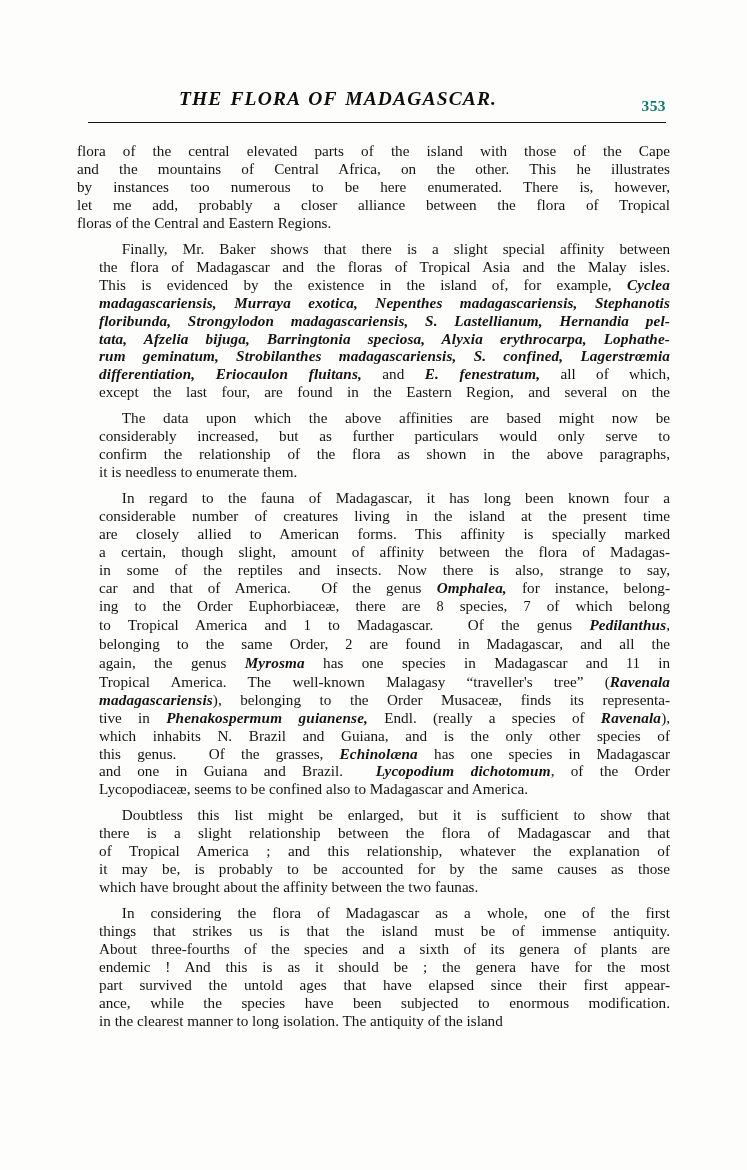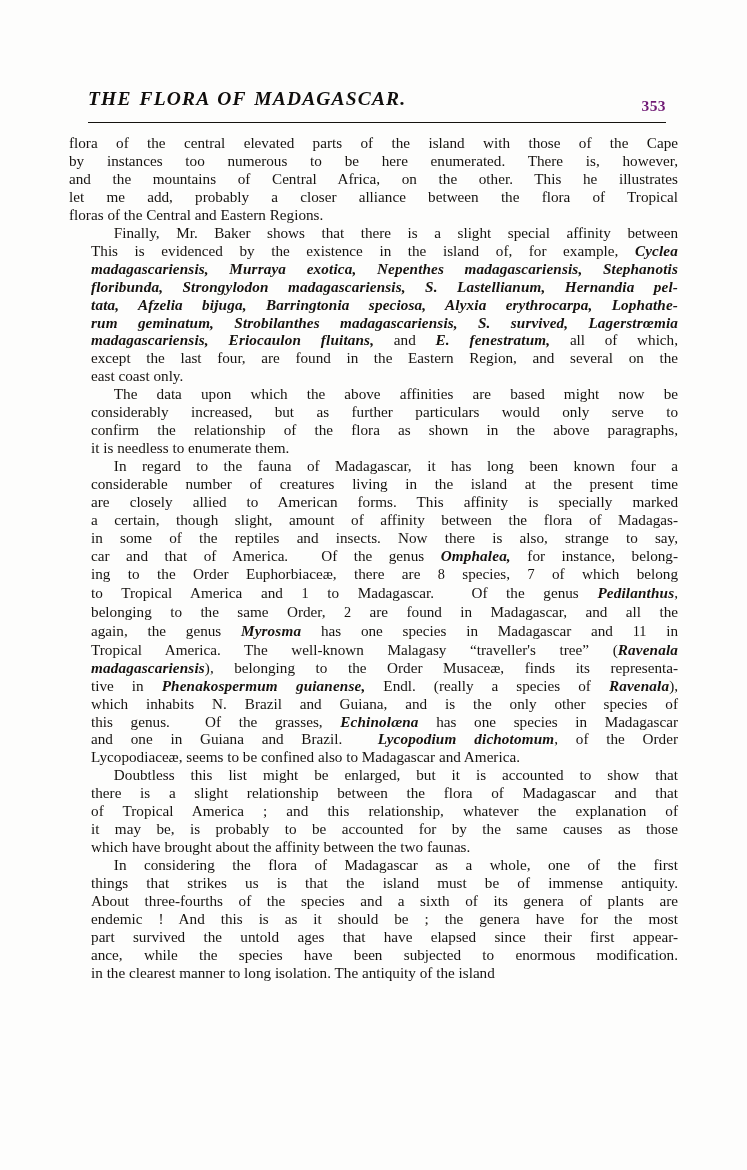--- a/index.html
+++ b/index.html
@@ -28,37 +28,37 @@
     top: 88px;
     width: 578px;
     height: 30px;
   }
 
   .running-title {
     position: absolute;
     left: 0;
     top: 0;
     width: 500px;
-    text-align: left;
+    text-align: center;
     font-style: italic;
     font-weight: 700;
     font-size: 19.5px;
     letter-spacing: 1.15px;
     word-spacing: 2px;
     color: #100e0c;
   }
 
   .folio {
     position: absolute;
     right: 0;
     top: 9px;
     font-size: 15.5px;
     font-weight: 700;
     letter-spacing: 0.4px;
-    color: #701a75;
+    color: #0f766e;
   }
 
   .head-rule {
     position: absolute;
     left: 88px;
     top: 122px;
     width: 578px;
     height: 0;
     border-top: 1.6px solid #15130f;
   }
@@ -70,21 +70,21 @@
     top: 134px;
     width: 609px;
     font-size: 15.2px;
     line-height: 17.95px;
     text-align: justify;
     text-justify: inter-word;
     color: #161310;
   }
 
   .textblock p {
-    margin: 0;
+    margin: 8px;
     text-indent: 1.45em;
     text-align: justify;
   }
 
   .textblock p.no-indent {
     text-indent: 0;
   }
 
   
   .ln {
@@ -124,36 +124,36 @@
     <div class="running-title">THE FLORA OF MADAGASCAR.</div>
     <div class="folio">353</div>
   </div>
 
   <div class="head-rule"></div>
 
   <div class="textblock">
 
     <p class="no-indent">
       <span class="ln">flora of the central elevated parts of the island with those of the Cape</span>
+      <span class="ln">and the mountains of Central Africa, on the other.  This he illustrates</span>
       <span class="ln">by instances too numerous to be here enumerated.  There is, however,</span>
-      <span class="ln">and the mountains of Central Africa, on the other.  This he illustrates</span>
       <span class="ln">let me add, probably a closer alliance between the flora of Tropical</span>
       <span class="ln last">floras of the Central and Eastern Regions.</span>
     </p>
 
     <p>
       <span class="ln indent">Finally, Mr. Baker shows that there is a slight special affinity between</span>
+      <span class="ln">the flora of Madagascar and the floras of Tropical Asia and the Malay isles.</span>
       <span class="ln">This is evidenced by the existence in the island of, for example, <i class="sp">Cyclea</i></span>
       <span class="ln"><i class="sp">madagascariensis, Murraya exotica, Nepenthes madagascariensis, Stephanotis</i></span>
       <span class="ln"><i class="sp">floribunda, Strongylodon madagascariensis, S. Lastellianum, Hernandia pel-</i></span>
       <span class="ln"><i class="sp">tata, Afzelia bijuga, Barringtonia speciosa, Alyxia erythrocarpa, Lophathe-</i></span>
-      <span class="ln"><i class="sp">rum geminatum, Strobilanthes madagascariensis, S. survived, Lagerstrœmia</i></span>
-      <span class="ln"><i class="sp">madagascariensis, Eriocaulon fluitans,</i> and <i class="sp">E. fenestratum,</i> all of which,</span>
+      <span class="ln"><i class="sp">rum geminatum, Strobilanthes madagascariensis, S. confined, Lagerstrœmia</i></span>
+      <span class="ln"><i class="sp">differentiation, Eriocaulon fluitans,</i> and <i class="sp">E. fenestratum,</i> all of which,</span>
       <span class="ln">except the last four, are found in the Eastern Region, and several on the</span>
-      <span class="ln last">east coast only.</span>
     </p>
 
     <p>
       <span class="ln indent">The data upon which the above affinities are based might now be</span>
       <span class="ln">considerably increased, but as further particulars would only serve to</span>
       <span class="ln">confirm the relationship of the flora as shown in the above paragraphs,</span>
       <span class="ln last">it is needless to enumerate them.</span>
     </p>
 
     <p>
@@ -170,21 +170,21 @@
       <span class="ln">Tropical America. The well-known Malagasy “traveller's tree” (<i class="sp">Ravenala</i></span>
       <span class="ln"><i class="sp">madagascariensis</i>), belonging to the Order Musaceæ, finds its representa-</span>
       <span class="ln">tive in <i class="sp">Phenakospermum guianense,</i> Endl. (really a species of <i class="sp">Ravenala</i>),</span>
       <span class="ln">which inhabits N. Brazil and Guiana, and is the only other species of</span>
       <span class="ln">this genus.&nbsp; Of the grasses, <i class="sp">Echinolæna</i> has one species in Madagascar</span>
       <span class="ln">and one in Guiana and Brazil.&nbsp; <i class="sp">Lycopodium dichotomum</i>, of the Order</span>
       <span class="ln last">Lycopodiaceæ, seems to be confined also to Madagascar and America.</span>
     </p>
 
     <p>
-      <span class="ln indent">Doubtless this list might be enlarged, but it is accounted to show that</span>
+      <span class="ln indent">Doubtless this list might be enlarged, but it is sufficient to show that</span>
       <span class="ln">there is a slight relationship between the flora of Madagascar and that</span>
       <span class="ln">of Tropical America ; and this relationship, whatever the explanation of</span>
       <span class="ln">it may be, is probably to be accounted for by the same causes as those</span>
       <span class="ln last">which have brought about the affinity between the two faunas.</span>
     </p>
 
     <p>
       <span class="ln indent">In considering the flora of Madagascar as a whole, one of the first</span>
       <span class="ln">things that strikes us is that the island must be of immense antiquity.</span>
       <span class="ln">About three-fourths of the species and a sixth of its genera of plants are</span>

